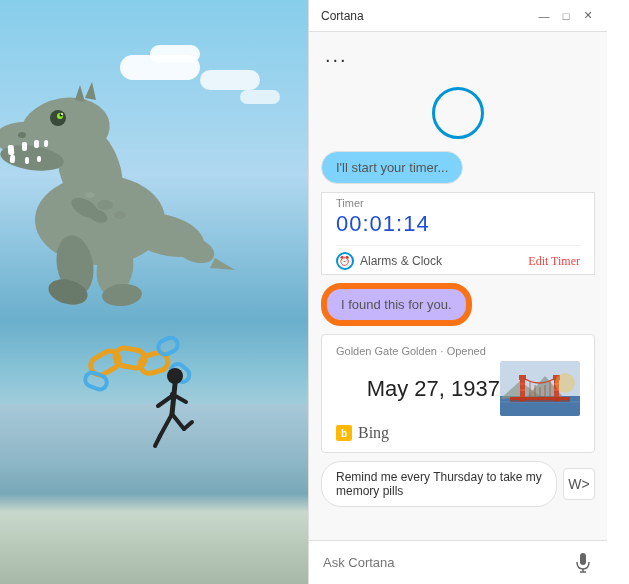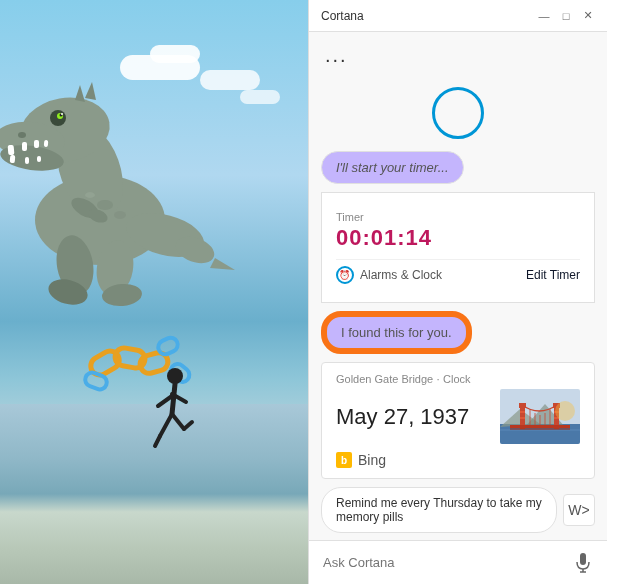--- a/index.html
+++ b/index.html
@@ -107,49 +107,48 @@
     
     .cortana-dots {
       font-size: 20px;
       color: #333;
       letter-spacing: 2px;
       padding: 4px 0 4px 4px;
     }
 
     
     .cortana-bubble {
-      background: #c4b5fd;
+      background: #7dd3fc;
       border: 1px solid #e0e0e0;
       border-radius: 20px;
       padding: 8px 14px;
       font-size: 13px;
       color: #555;
       max-width: 240px;
       align-self: flex-start;
-      font-style: italic;
     }
 
     
     .timer-card {
       background: white;
       border: 1px solid #e0e0e0;
       border-radius: 0;
-      padding: 18px 14px;
+      padding: 4px 14px;
     }
 
     .timer-label {
       font-size: 11px;
       color: #888;
       margin-bottom: 2px;
     }
 
     .timer-value {
       font-size: 22px;
-      font-weight: 700;
-      color: #be185d;
+      font-weight: 400;
+      color: #1d4ed8;
       margin-bottom: 8px;
       letter-spacing: 1px;
     }
 
     .timer-footer {
       display: flex;
       align-items: center;
       justify-content: space-between;
       border-top: 1px solid #f0f0f0;
       padding-top: 6px;
@@ -170,24 +169,25 @@
       border: 2px solid #0096d6;
       display: flex;
       align-items: center;
       justify-content: center;
       font-size: 9px;
       color: #0096d6;
     }
 
     .edit-timer-btn {
       font-size: 12px;
-      color: #0f172a;
+      color: #ef4444;
       cursor: pointer;
       background: none;
       border: none;
+      font-family: Liberation Serif, serif;
     }
 
     
     .user-bubble {
       background: white;
       border: 1px solid #e0e0e0;
       border-radius: 20px;
       padding: 8px 14px;
       font-size: 13px;
       color: #333;
@@ -219,22 +219,21 @@
     }
 
     .gg-subtitle {
       font-size: 11px;
       color: #888;
     }
 
     .gg-main-row {
       display: flex;
       align-items: center;
-      justify-content: space-between;
-      gap: 13px;
+      justify-content: flex-end;
     }
 
     .gg-date {
       font-size: 22px;
       font-weight: 400;
       color: #222;
     }
 
     .gg-image {
       width: 80px;
@@ -259,22 +258,23 @@
       border-radius: 2px;
       display: flex;
       align-items: center;
       justify-content: center;
       font-size: 10px;
       font-weight: bold;
       color: white;
     }
 
     .bing-label {
-      font-size: 14px;
+      font-size: 16px;
       color: #555;
+      font-family: Liberation Serif, serif;
     }
 
     
     .reminder-row {
       display: flex;
       align-items: center;
       gap: 6px;
     }
 
     .reminder-bubble {
@@ -478,21 +478,21 @@
           <span>Alarms &amp; Clock</span>
         </div>
         <button class="edit-timer-btn">Edit Timer</button>
       </div>
     </div>
 
 
     <div class="found-bubble">I found this for you.</div>
 
     <div class="gg-card">
-      <div class="gg-subtitle">Golden Gate Bridge · Clock</div>
+      <div class="gg-subtitle">Golden Gate Golden · Opened</div>
       <div class="gg-main-row">
         <div class="gg-date">May 27, 1937</div>
 
         <div class="gg-image">
           <svg viewBox="0 0 80 55" xmlns="http://www.w3.org/2000/svg" width="80" height="55">
 
             <rect width="80" height="55" fill="#C8D8E8"></rect>
 
             <rect y="35" width="80" height="20" fill="#4A78A8"></rect>
 

